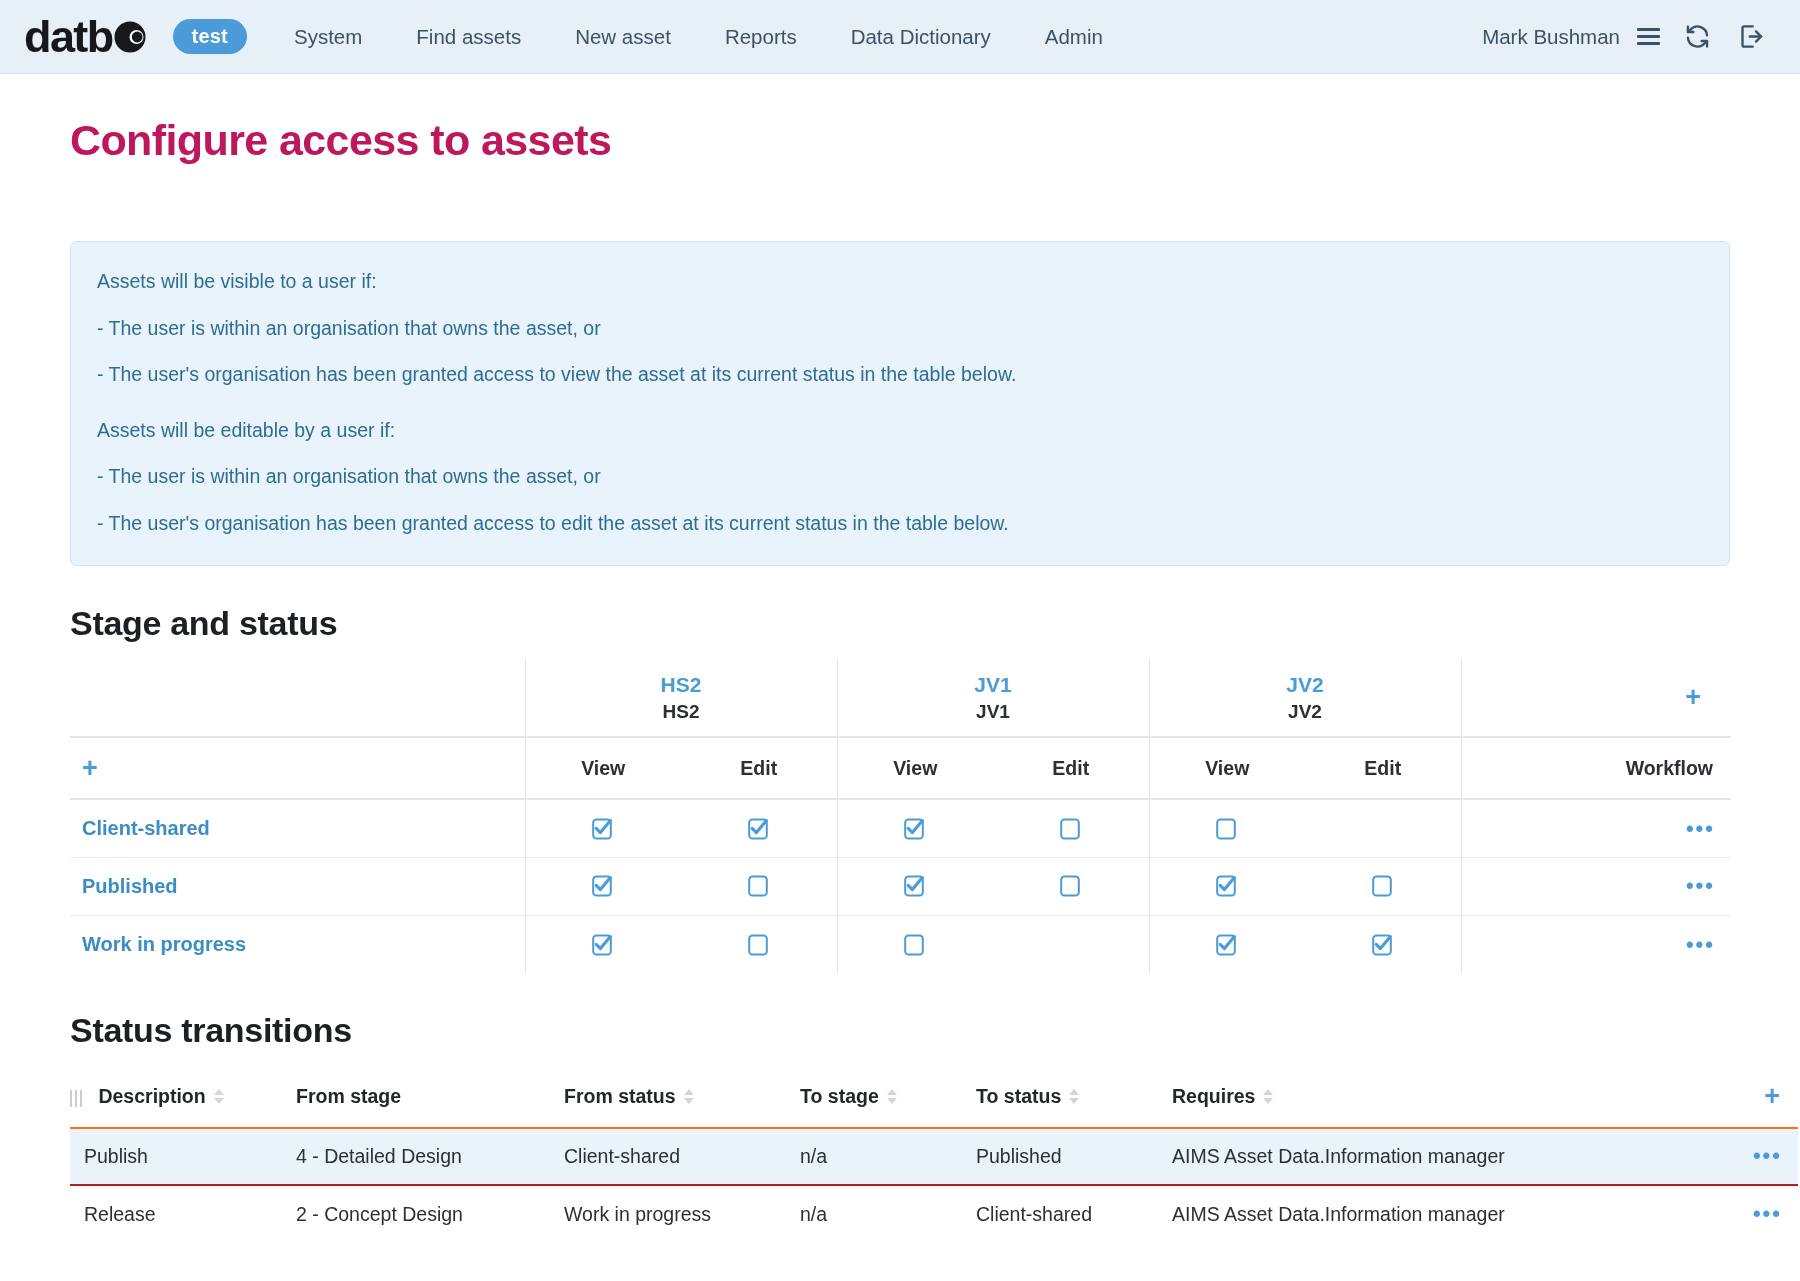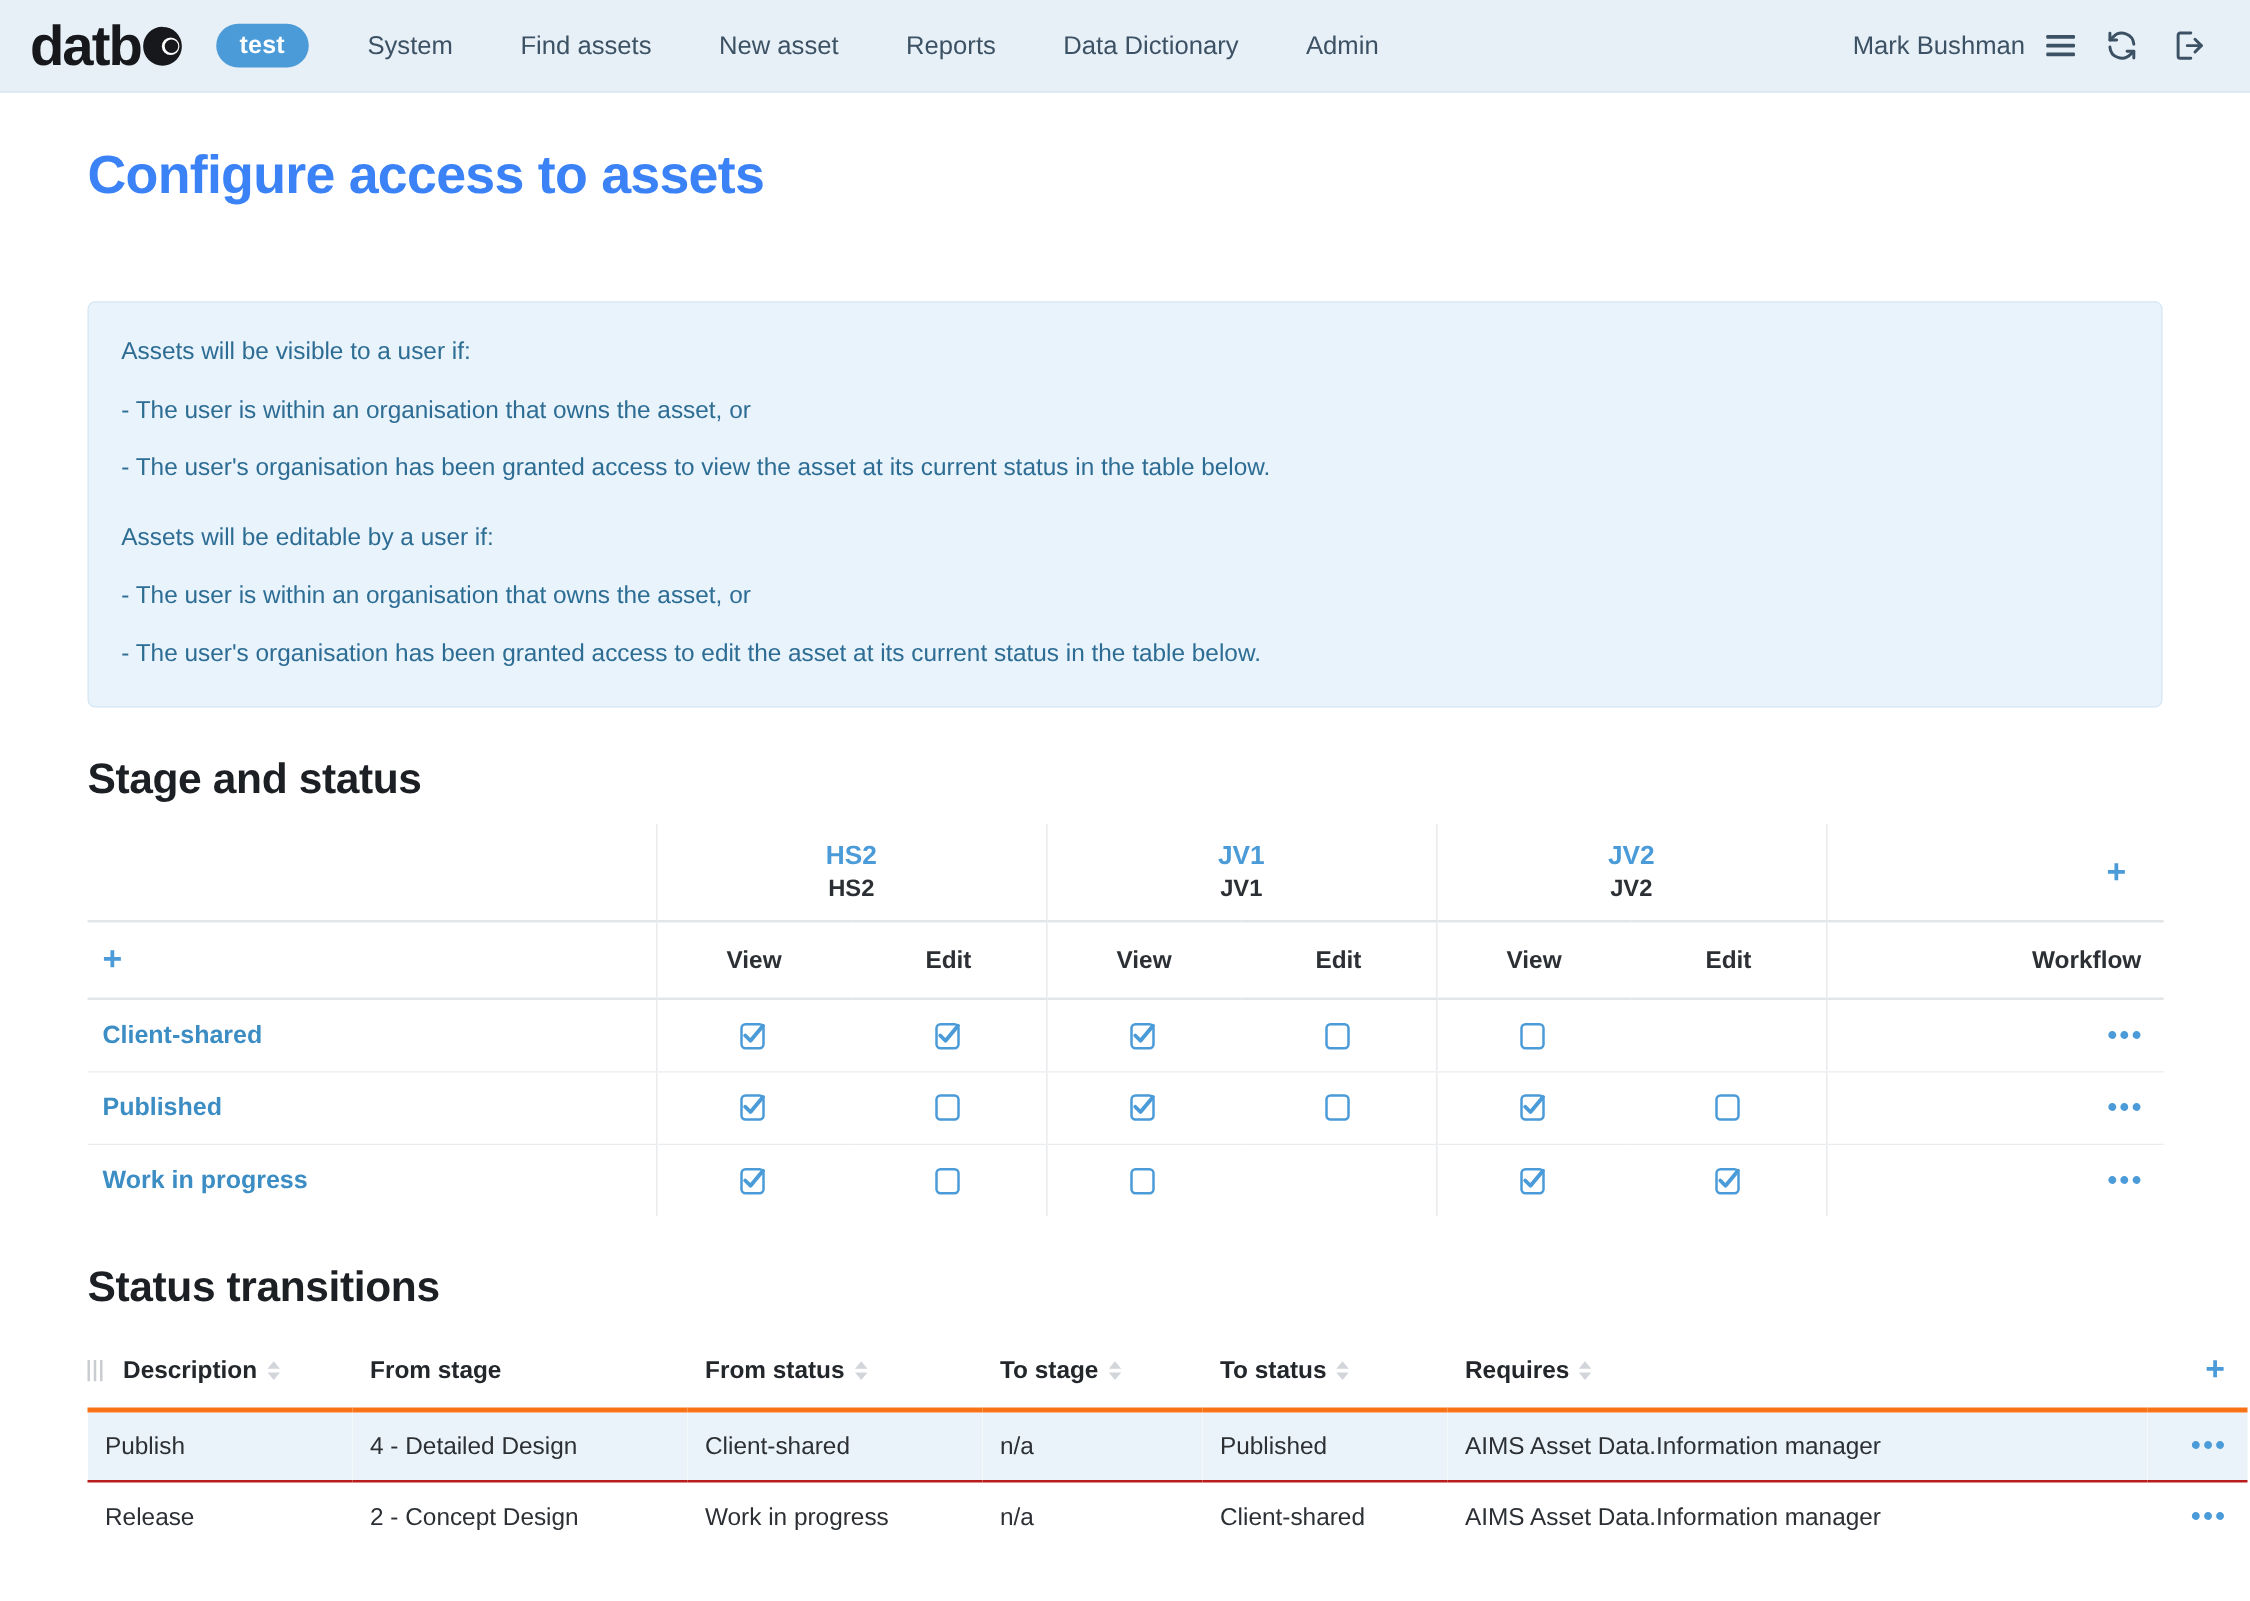--- a/index.html
+++ b/index.html
@@ -89,21 +89,21 @@
 
   
   .page { padding: 0 34px; }
   .page-inner { max-width: 1732px; margin: 0 auto; padding: 0 36px; }
 
   h1.page-title {
     font-size: 43px;
     font-weight: 700;
     letter-spacing: -0.6px;
     margin: 42px 0 0 0;
-    color: #3b82f6;
+    color: #be185d;
   }
 
   
   .info-panel {
     margin-top: 76px;
     background: #e9f3fb;
     border: 1px solid #d3e6f5;
     border-radius: 6px;
     padding: 24px 26px 26px;
     color: #2a6b92;
@@ -227,21 +227,21 @@
   }
   table.trans col.t-desc   { width: 212px; }
   table.trans col.t-fstage { width: 268px; }
   table.trans col.t-fstat  { width: 236px; }
   table.trans col.t-tstage { width: 176px; }
   table.trans col.t-tstat  { width: 196px; }
   table.trans col.t-req    { width: 560px; }
   table.trans col.t-act    { width: 80px; }
 
   .trans thead th {
-    border-bottom: 4px solid #f97316;
+    border-bottom: 2px solid #f97316;
     height: 62px;
     vertical-align: middle;
     text-align: left;
     font-size: 19.5px;
     font-weight: 700;
     color: #23272b;
     padding: 0 0 0 0;
     white-space: nowrap;
   }
   .trans thead th .th-in { display: inline-flex; align-items: center; gap: 8px; cursor: pointer; }

